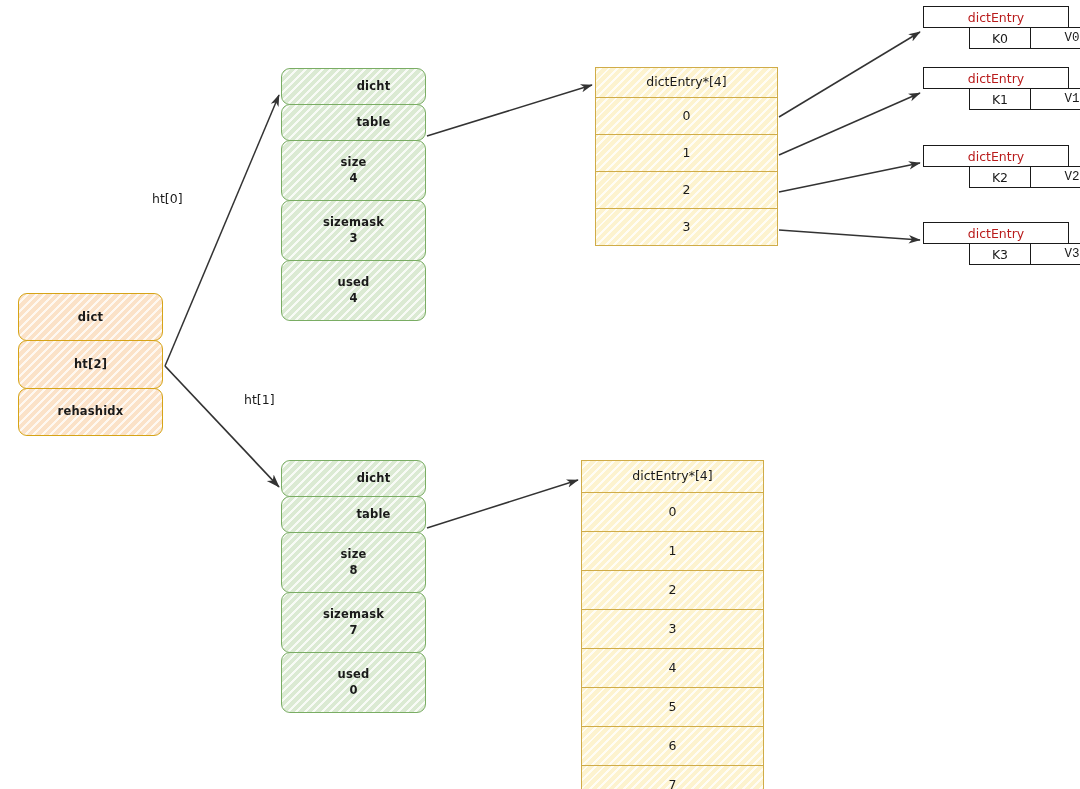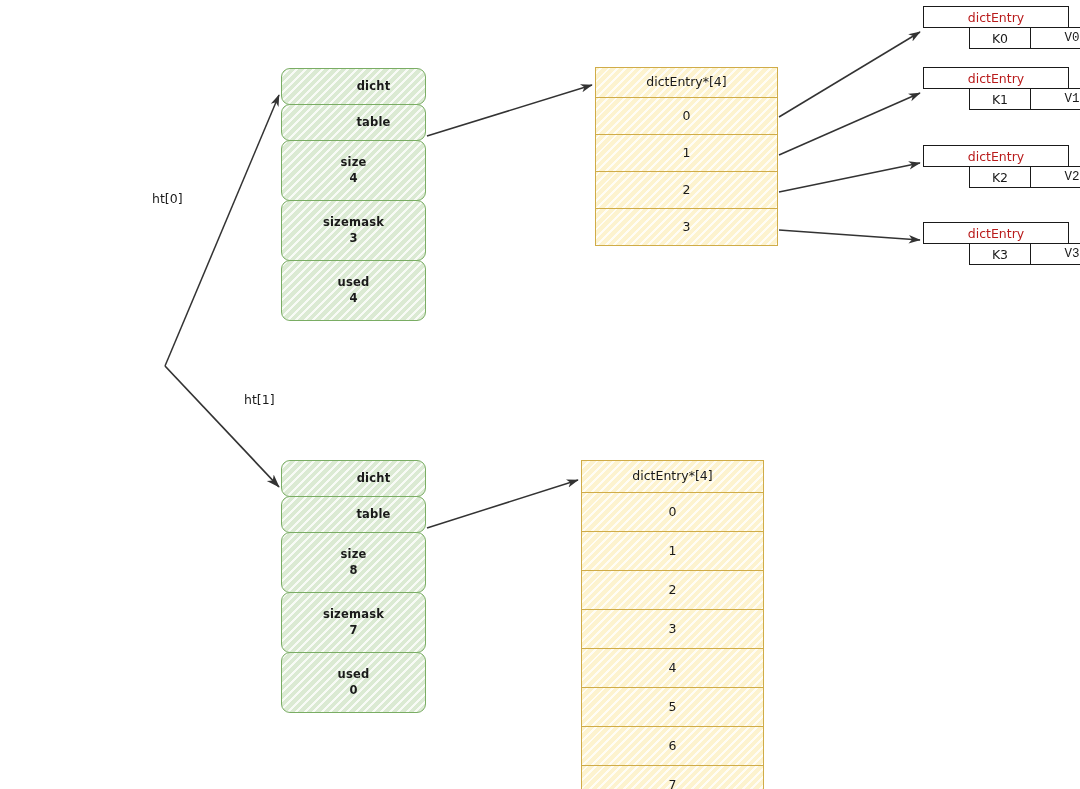--- a/index.html
+++ b/index.html
@@ -180,20 +180,25 @@
 
     <path d="M779,117 L920,32" fill="none" stroke="#333333" stroke-width="1.5" marker-end="url(#ah)"></path>
     <path d="M779,155 L920,93" fill="none" stroke="#333333" stroke-width="1.5" marker-end="url(#ah)"></path>
     <path d="M779,192 L920,163" fill="none" stroke="#333333" stroke-width="1.5" marker-end="url(#ah)"></path>
     <path d="M779,230 L920,240" fill="none" stroke="#333333" stroke-width="1.5" marker-end="url(#ah)"></path>
   </svg>
 
   <div class="edge-label" style="left:152px; top:191px;">ht[0]</div>
   <div class="edge-label" style="left:211px; top:392px;margin-left:33px;">ht[1]</div>
 
+  <div class="node dict-node">
+    <div class="cell dict-cell">dict</div>
+    <div class="cell dict-cell">ht[2]</div>
+    <div class="cell dict-cell">rehashidx</div>
+  </div>
 
   <div class="node dictht-node top">
     <div class="cell ht-cell plain">dicht</div>
     <div class="cell ht-cell plain">table</div>
     <div class="cell ht-cell kv">
       <span>size</span>
       <span class="v">4</span>
     </div>
     <div class="cell ht-cell kv">
       <span>sizemask</span>

